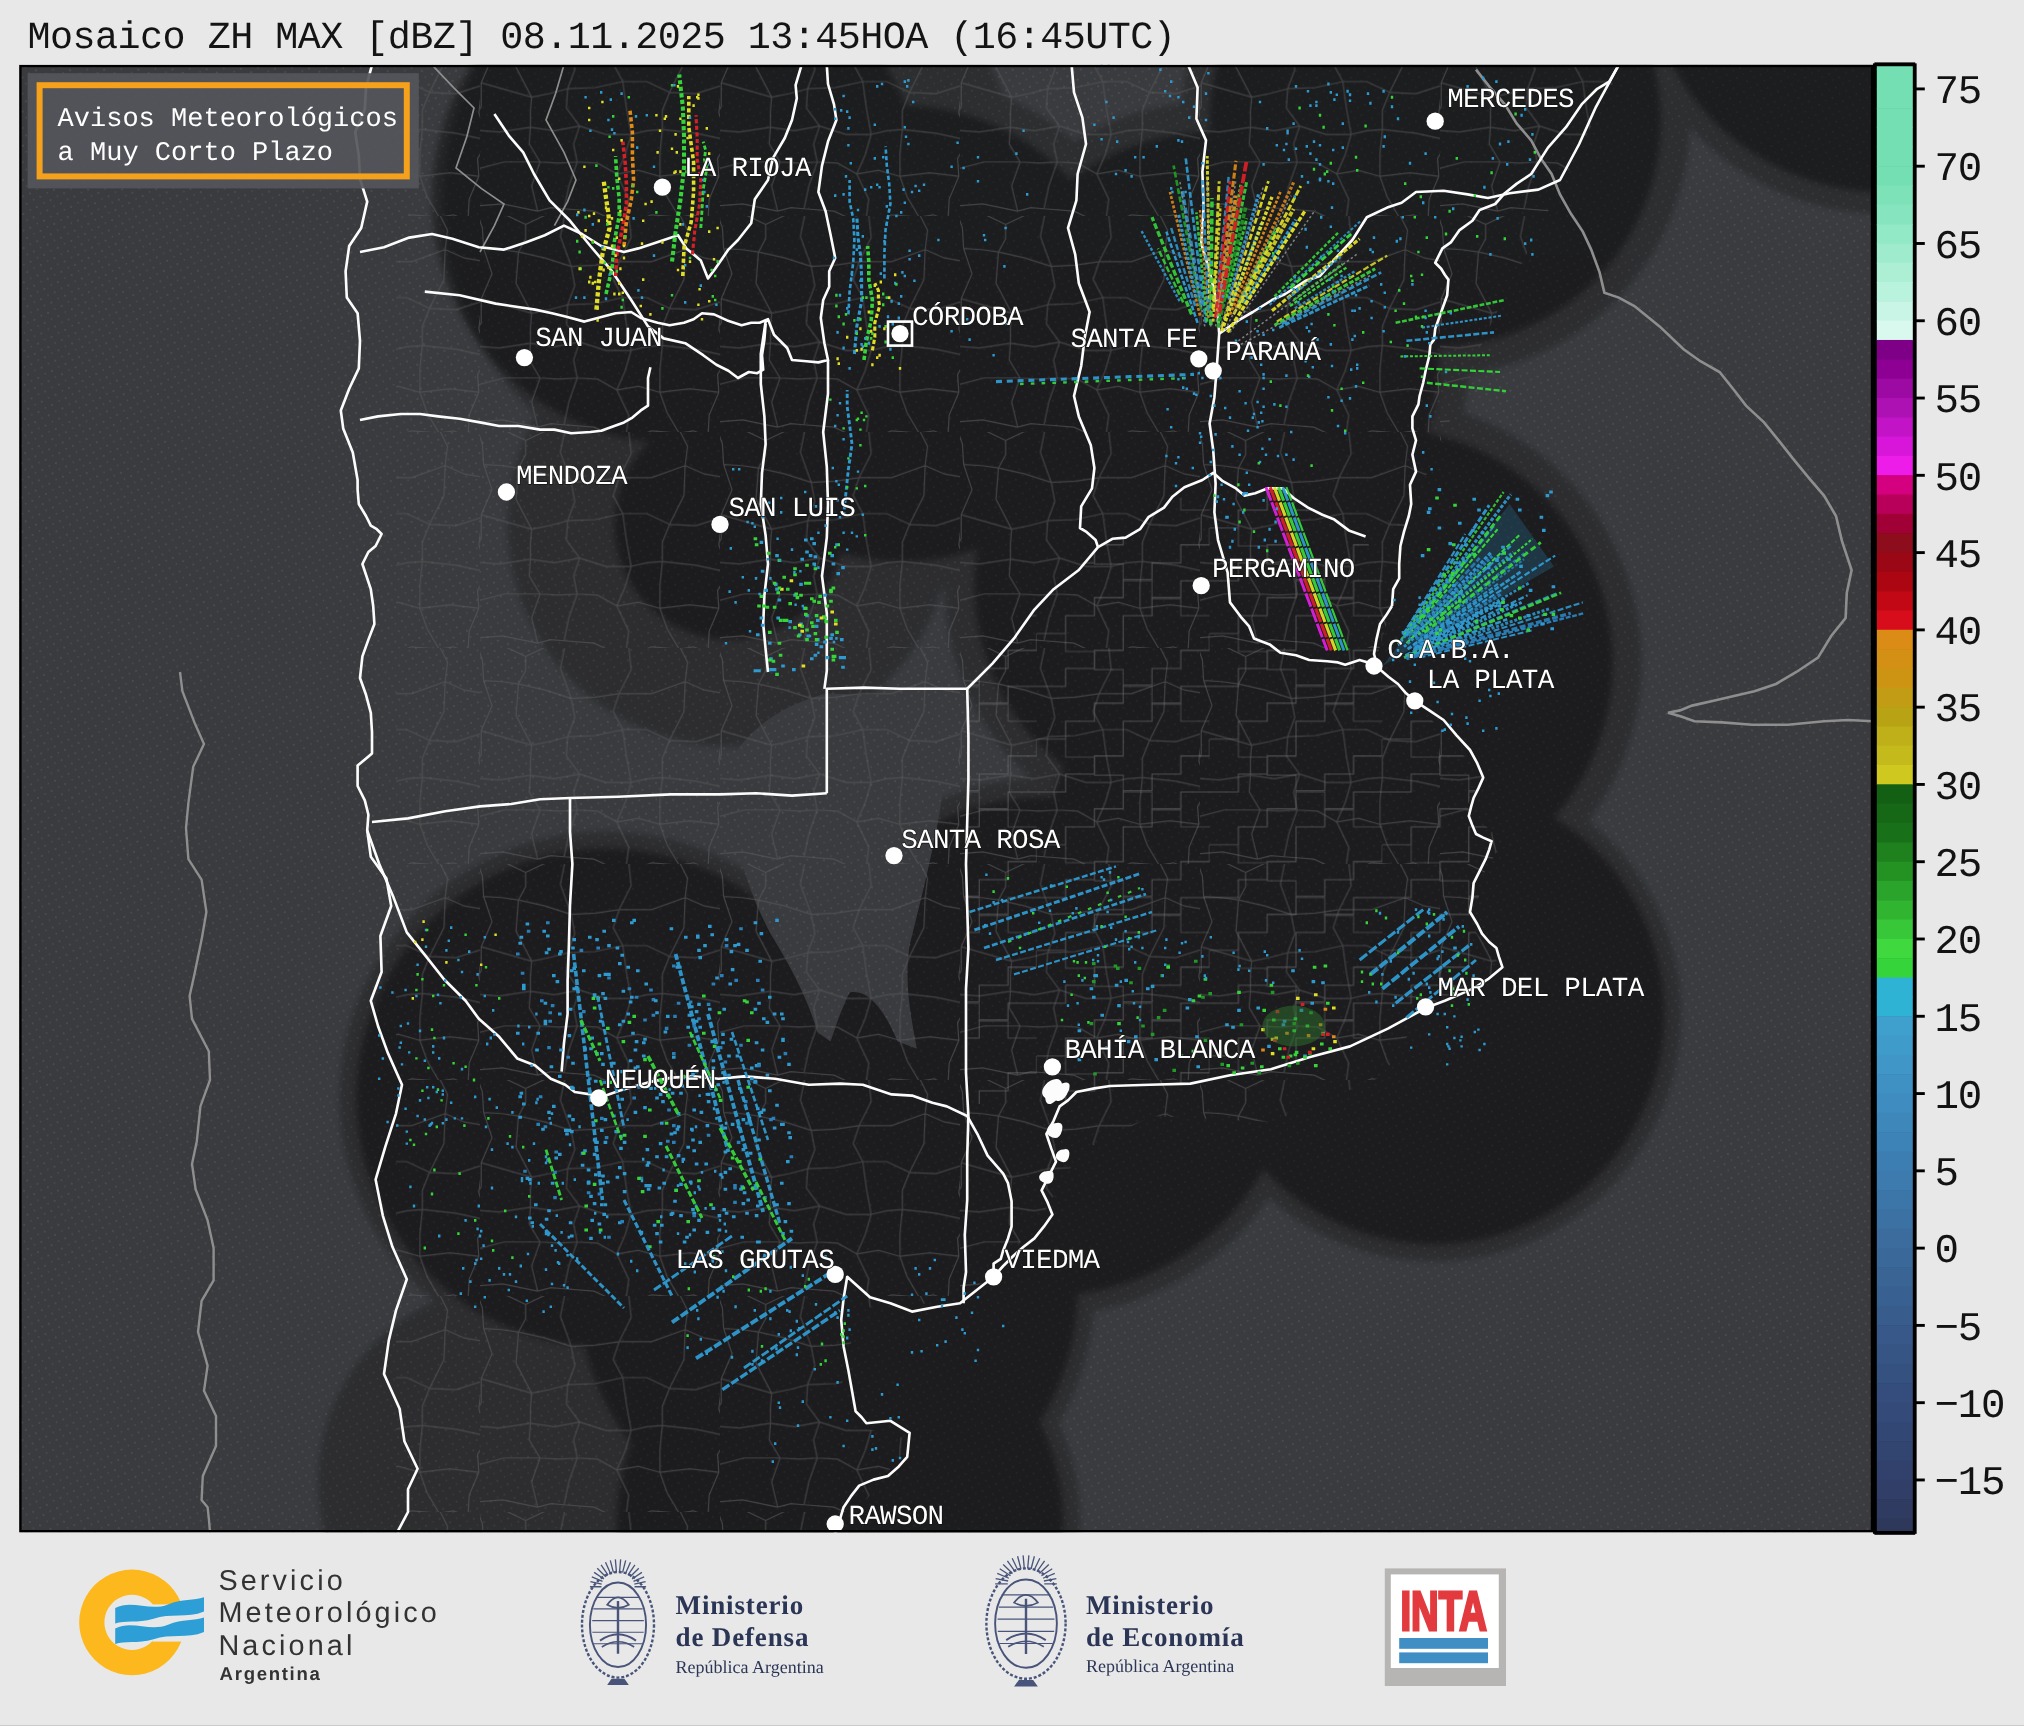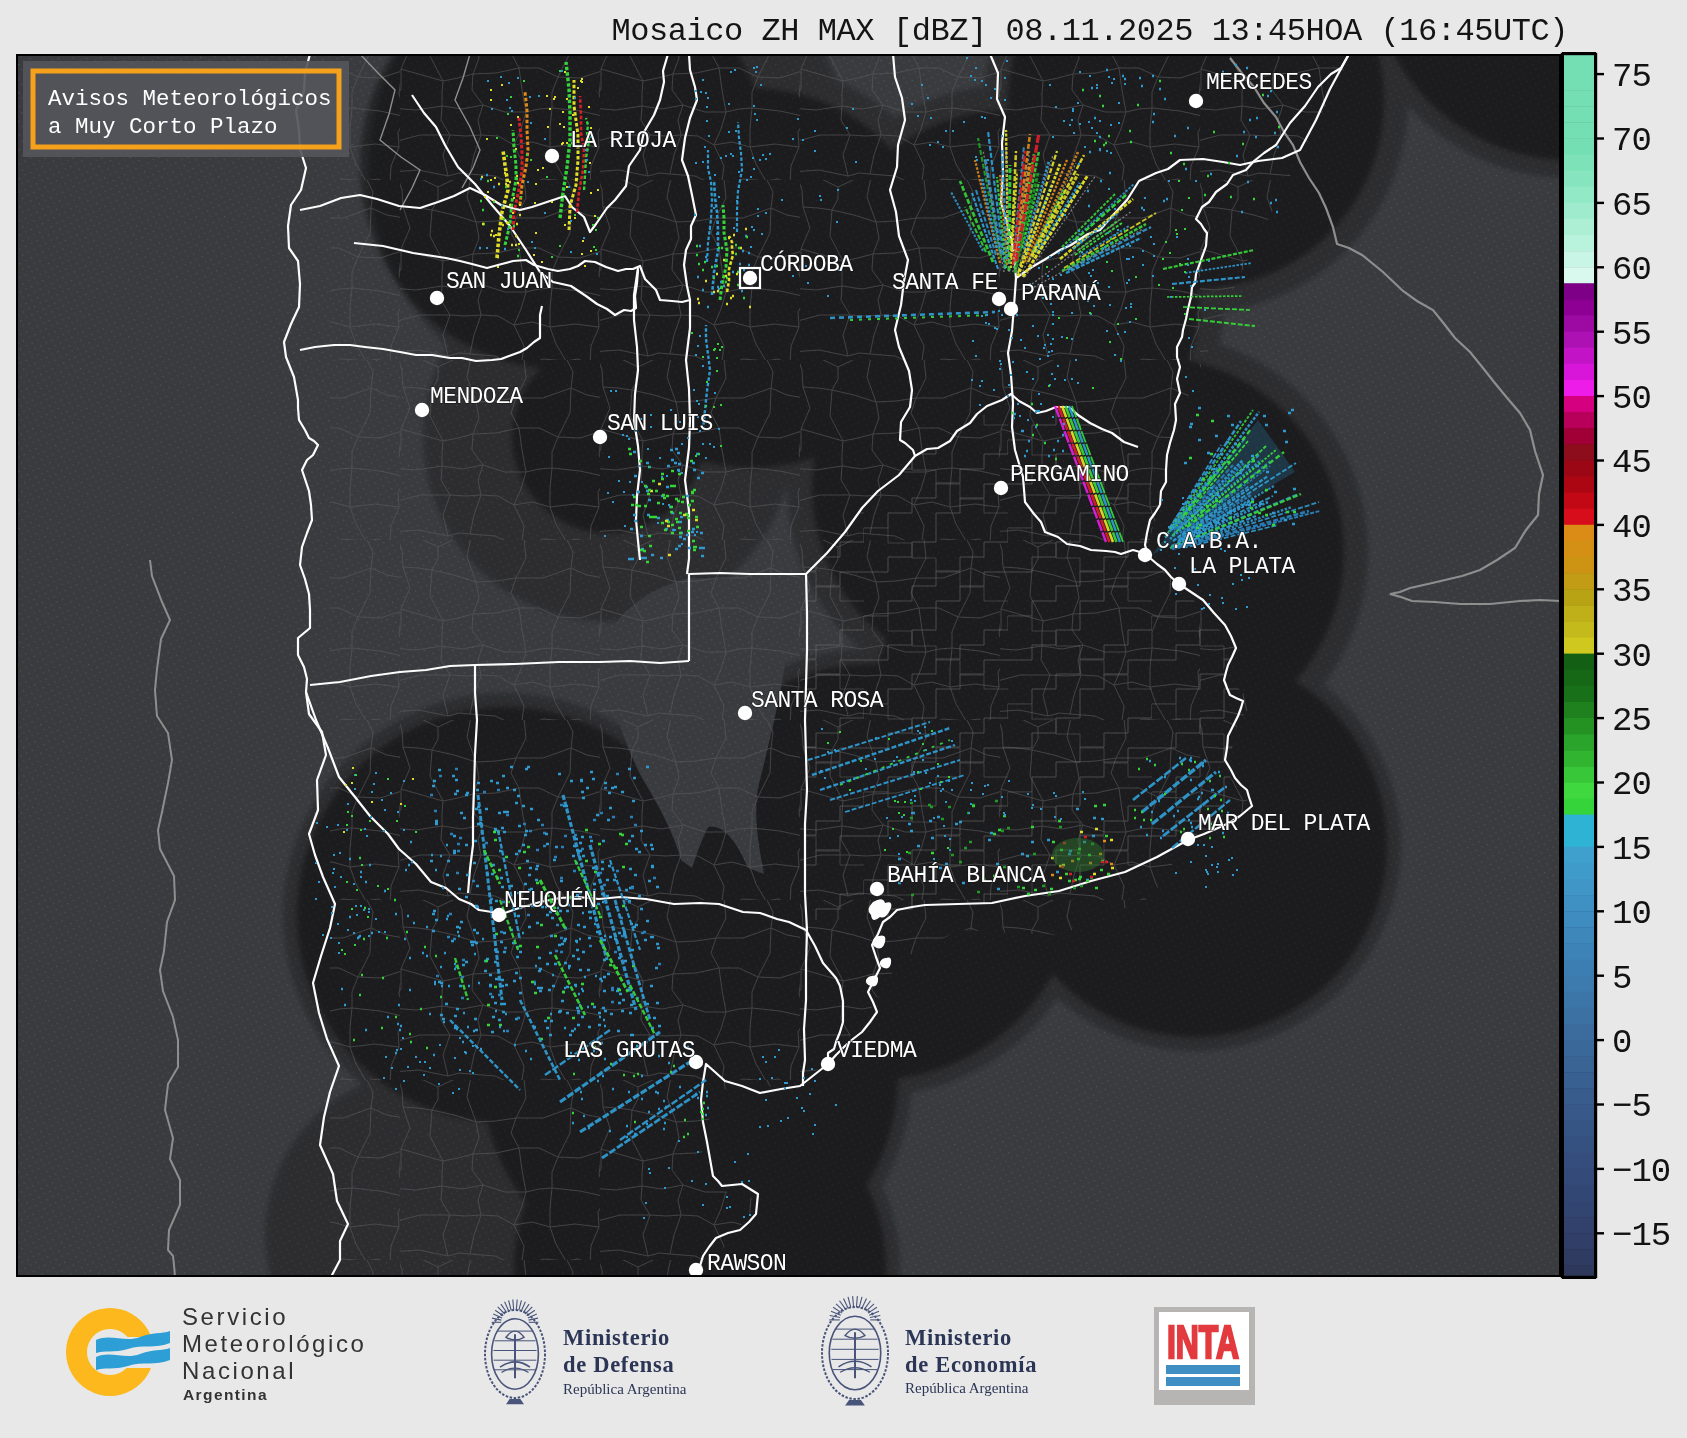--- a/index.html
+++ b/index.html
@@ -1,15 +1,15 @@
 <!DOCTYPE html>
 <html><head><meta charset="utf-8"><style>
 *{margin:0;padding:0;box-sizing:border-box;-webkit-font-smoothing:antialiased}
 html,body{width:1687px;height:1438px;background:#e8e8e8;overflow:hidden;position:relative;font-family:"Liberation Mono",monospace}
-.title{position:absolute;left:23px;top:13px;width:1545px;text-align:right;font-size:32px;color:#141414;letter-spacing:-0.45px;white-space:pre}
+.title{position:absolute;left:23px;top:13px;width:1545px;text-align:left;font-size:32px;color:#141414;letter-spacing:-0.45px;white-space:pre}
 .cbl{font:34px "Liberation Mono",monospace;fill:#131313;letter-spacing:-1px}
 .city{font:23px "Liberation Mono",monospace;fill:#ffffff;letter-spacing:-0.6px;white-space:pre;paint-order:stroke;stroke:#141414;stroke-width:1.1px}
 .prov{stroke:#fcfcfc;stroke-width:2.2;fill:none;stroke-linejoin:round}
 .avtext{font:22.5px "Liberation Mono",monospace;fill:#fff}
 </style></head><body>
 <div class="title">Mosaico ZH MAX [dBZ] 08.11.2025 13:45HOA (16:45UTC)</div>
 <svg width="1687" height="1438" viewBox="0 0 1687 1438" style="position:absolute;left:0;top:0">
 <defs>
 <pattern id="stip" width="9" height="9" patternUnits="userSpaceOnUse" patternTransform="rotate(18)">
         <rect width="9" height="9" fill="none"></rect>

